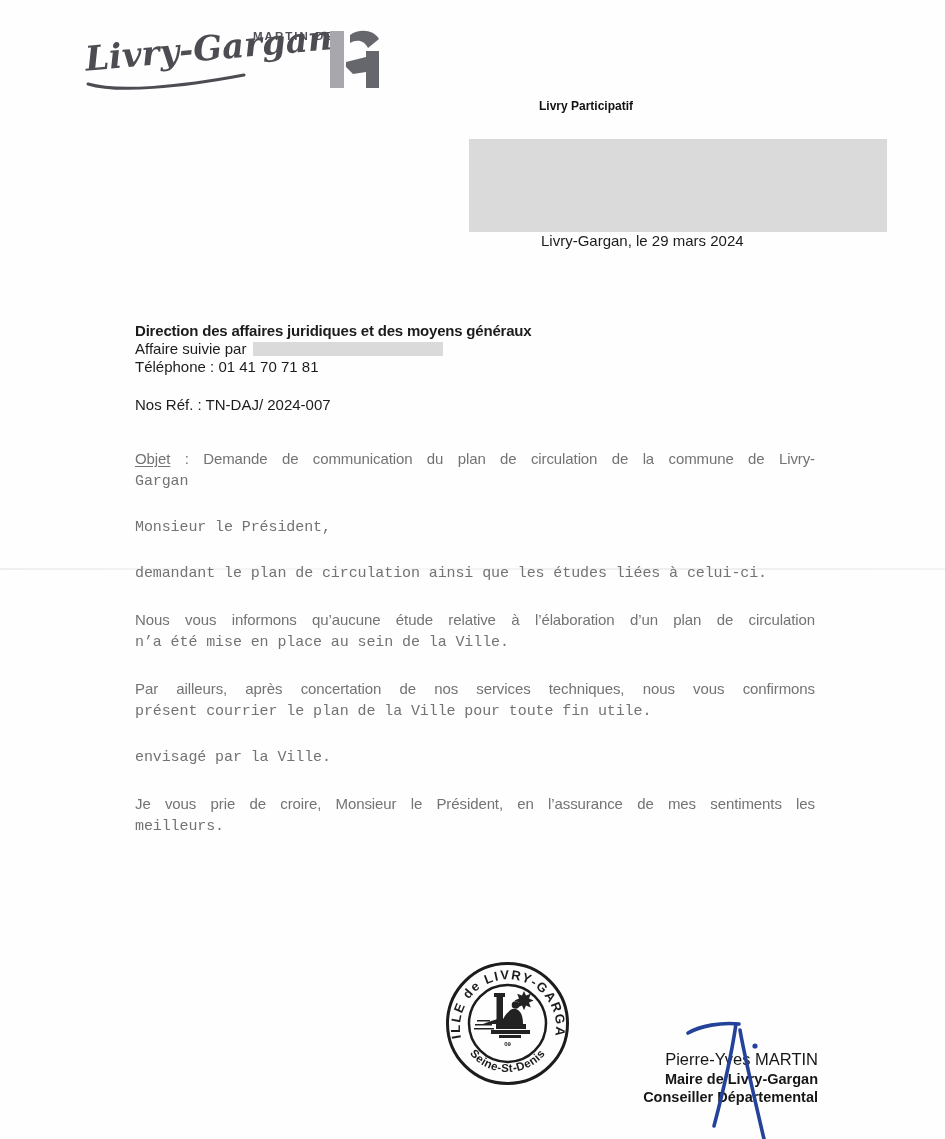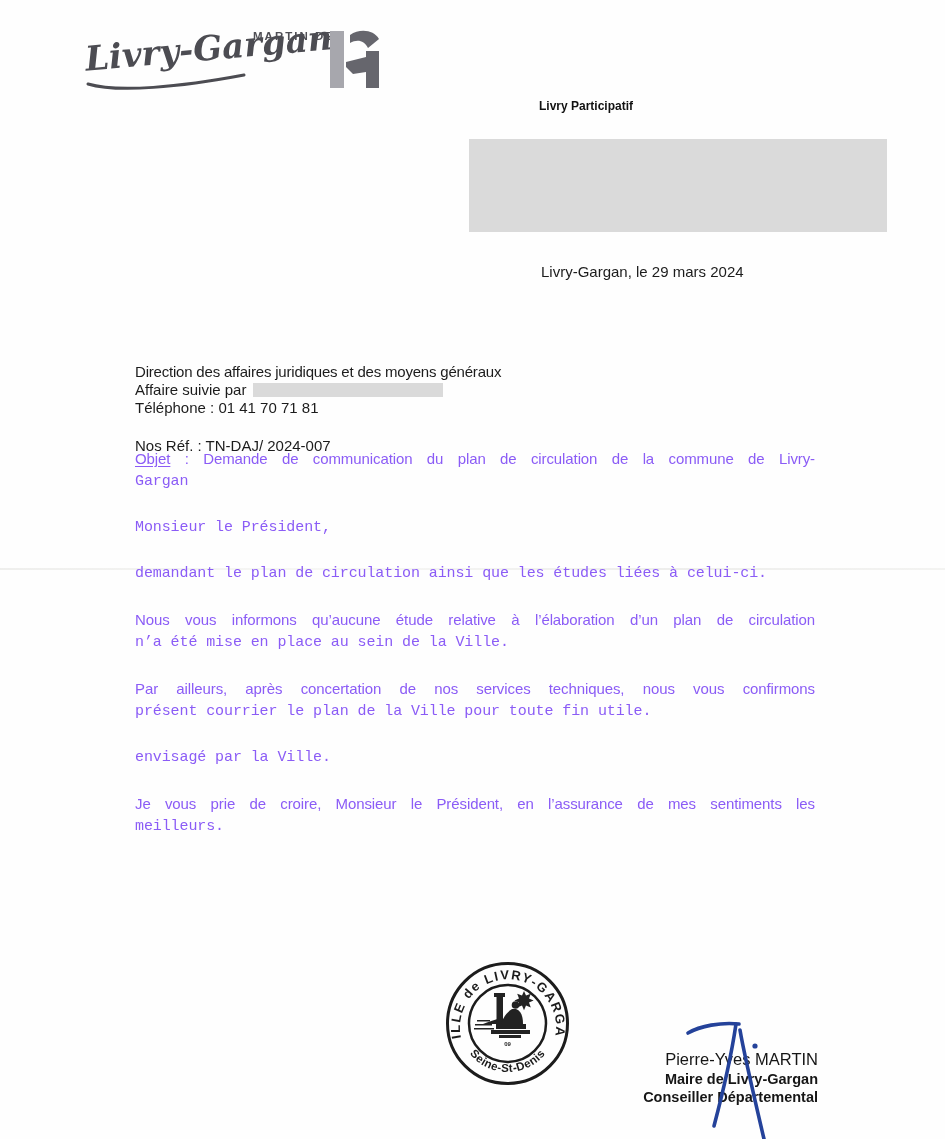--- a/index.html
+++ b/index.html
@@ -15,33 +15,33 @@
     position:absolute; left:169px; top:12px; font-size:11.5px; letter-spacing:2px;
     color:#4f4f55; font-weight:bold;
   }
   .monogram { position:absolute; left:238px; top:8px; width:62px; height:70px; }
   
   .doc-title { position:absolute; left:539px; top:99px; font-size:12px; font-weight:bold; color:#111; }
   .redact-block {
     position:absolute; left:469px; top:139px; width:418px; height:93px;
     background:#dadada;
   }
-  .date-line { position:absolute; left:541px; top:263px; font-size:15px; }
+  .date-line { position:absolute; left:541px; top:232px; font-size:15px; }
   
   .admin { position:absolute; left:135px; top:322px; font-size:15px; line-height:18px; }
-  .admin .bold { font-weight:normal; letter-spacing:-0.2px;margin-top:41px; }
+  .admin .bold { font-weight:bold; letter-spacing:-0.2px; }
   .redact-inline {
     display:inline-block; width:190px; height:14px; background:#dadada;
     vertical-align:-2px; margin-left:7px;
   }
   .ref-line { margin-top:20px; }
   
   .body-block {
     position:absolute; left:135px; top:447px; width:680px;
-    font-size:15px; line-height:23px; letter-spacing:-0.1px; color:#8b5cf6;
+    font-size:15px; line-height:23px; letter-spacing:-0.1px; color:#737373;
   }
   .para { margin:0 0 23px 0; }
   .jline { text-align:justify; text-align-last:justify; }
   .lline { text-align:left;font-family:Liberation Mono, monospace; }
   .u { text-decoration:underline; text-underline-offset:2px; }
   
   .scan-line {
     position:absolute; left:0; top:568px; width:945px; height:2px;
     background:linear-gradient(90deg,#ededeb 0%,#f6f6f4 35%,#ececea 70%,#f2f2f0 100%);
     opacity:.9;

